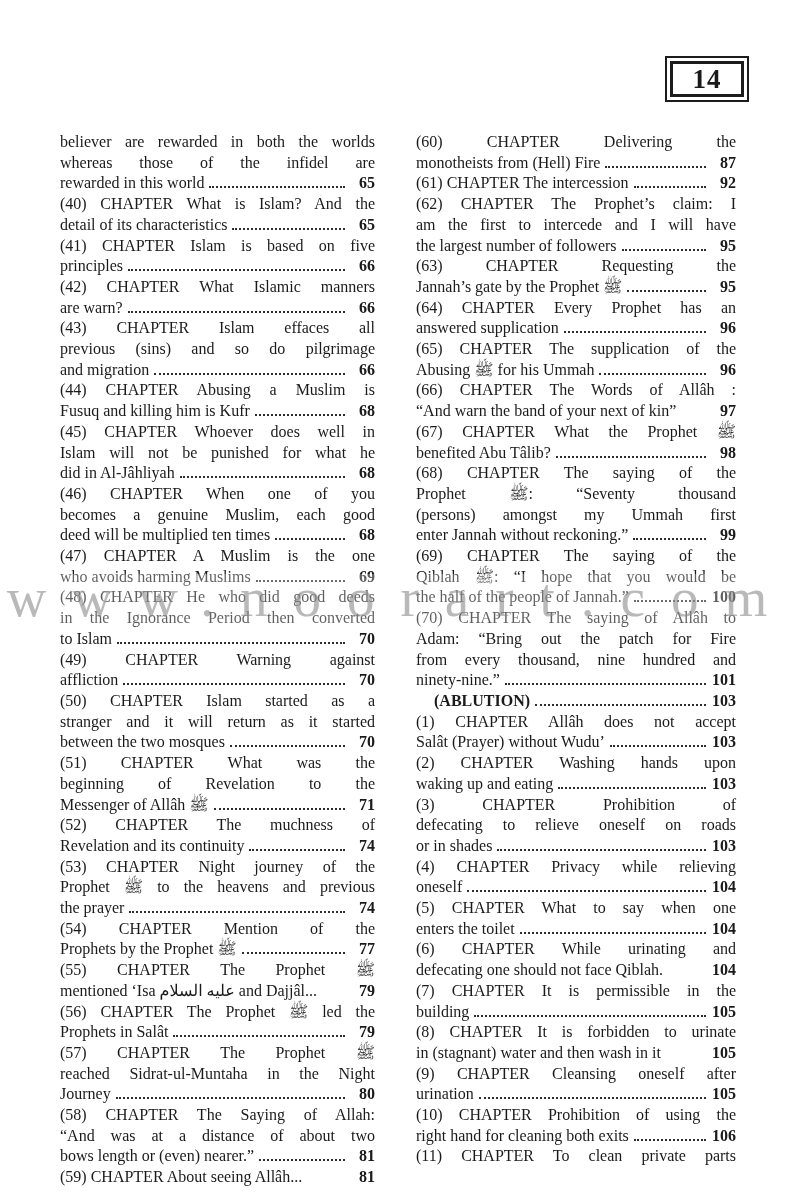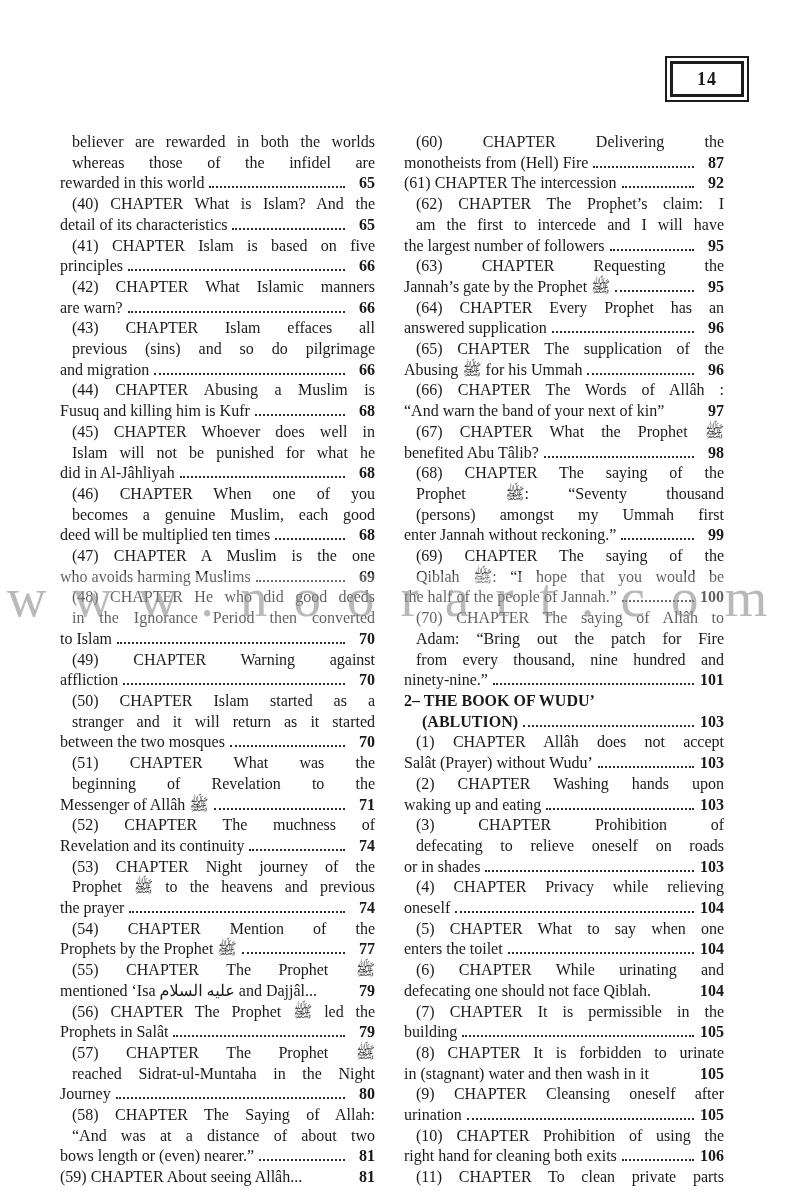--- a/index.html
+++ b/index.html
@@ -16,36 +16,35 @@
     position:absolute; top:56px; left:665px;
     width:84px; height:46px;
     border:2px solid #1c1c1c;
     padding:3px;
     background:#fff;
   }
   .pagebox-inner {
     width:100%; height:100%;
     border:3px solid #1c1c1c;
     display:flex; align-items:center; justify-content:center;
-    font-weight:bold; font-size:18px; letter-spacing:1px;
+    font-weight:bold; font-size:27px; letter-spacing:1px;
   }
   
   .col {
     position:absolute; top:132px;
     font-size:16px; line-height:20.7px;
   }
   .col-left  { left:60px;  width:315px; }
-  .col-right { left:404px; width:320px; }
+  .col-right { left:416px; width:320px; }
 
   .line { display:flex; align-items:baseline; }
   .line.jline {
     display:block;
     text-align:justify;
     text-align-last:justify;
-    margin-left:12px;
   }
   .line.bold .txt { font-weight:bold; }
   .line.ind { padding-left:18px; }
   .txt { white-space:normal; }
   .it { }
   .leader {
     flex:1 1 auto;
     min-width:6px;
     border-bottom:2px dotted #2e2e2e;
     margin:0 4px 3px 5px;
@@ -283,23 +282,20 @@
       <span class="num">100</span>
     </div>
     <div class="line jline"><span class="txt"><span>(70) CHAPTER The saying of Allâh to</span></span></div>
     <div class="line jline"><span class="txt"><span>Adam: “Bring out the patch for Fire</span></span></div>
     <div class="line jline"><span class="txt"><span>from every thousand, nine hundred and</span></span></div>
     <div class="line">
       <span class="txt"><span>ninety-nine.”</span></span>
       <span class="leader"></span>
       <span class="num">101</span>
     </div>
-    <div class="line bold">
-      <span class="txt"><span>2– THE BOOK OF </span><span class="it">WUDU’</span></span>
-    </div>
     <div class="line bold ind">
       <span class="txt"><span>(ABLUTION)</span></span>
       <span class="leader"></span>
       <span class="num">103</span>
     </div>
     <div class="line jline"><span class="txt"><span>(1) CHAPTER Allâh does not accept</span></span></div>
     <div class="line">
       <span class="txt"><span class="it">Salât</span><span> (Prayer) without </span><span class="it">Wudu’</span></span>
       <span class="leader"></span>
       <span class="num">103</span>

